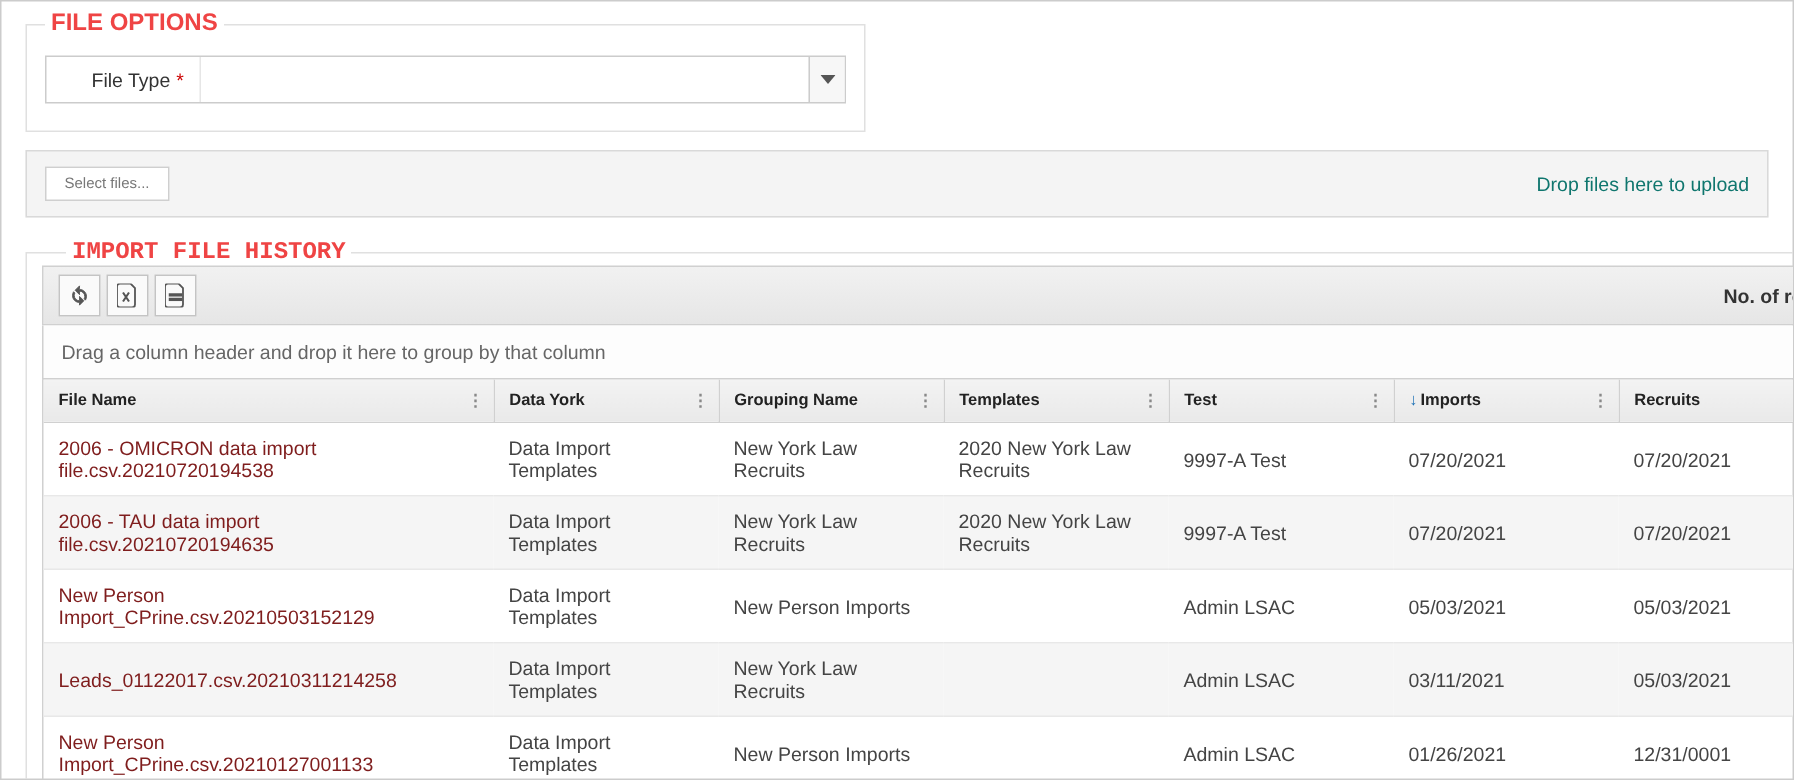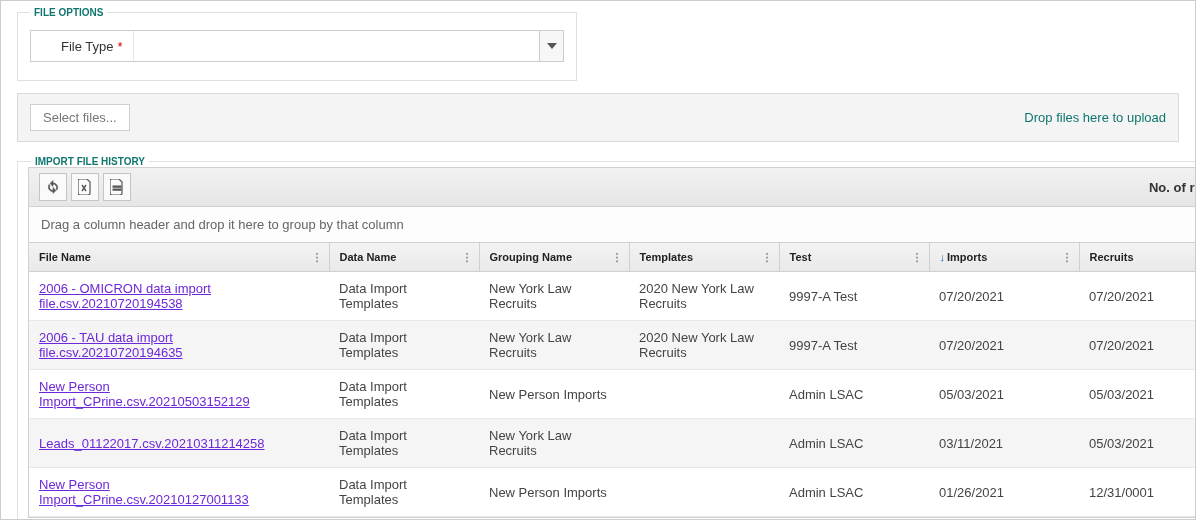--- a/index.html
+++ b/index.html
@@ -4,38 +4,38 @@
 <style>
   * { box-sizing: border-box; }
   html, body { margin:0; padding:0; height:100%; width:100%; font-family: Arial, Helvetica, sans-serif; font-size:13px; color:#333; background:#fff;}
   .outer-scroll{
     height:520px; width:1196px; overflow-y:scroll; overflow-x:hidden; border:1px solid #ccc; position:relative;
   }
   .page-pad{ padding:6px 16px 16px 16px; }
   fieldset.file-options{
     border:1px solid #e0e0e0; margin:0 0 12px 0; padding:12px 12px 18px 12px; width:560px;
   }
-  fieldset legend{ font-size:10px; font-weight:bold; color:#0f766e; padding:0 4px;}
+  fieldset legend{ font-size:16px; font-weight:bold; color:#ef4444; padding:0 4px;}
   .file-type-row{ display:flex; align-items:center; border:1px solid #ccc; background:#fff;padding-left:20px; }
   .file-type-label{ padding:6px 10px; color:#333; flex:0 0 auto;}
   .req{color:#c00; margin-left:4px;}
   .file-type-select{ flex:1; display:flex; justify-content:flex-end; border-left:1px solid #e6e6e6;}
   .dd-btn{ width:24px; height:30px; display:flex; align-items:center; justify-content:center; border-left:1px solid #ccc; background:#f7f7f7; cursor:pointer;}
   .dd-btn svg{fill:#555;}
   .upload-bar{
     border:1px solid #d9d9d9; background:#f4f4f4; padding:10px 12px; display:flex; align-items:center; justify-content:space-between; margin-bottom:14px;
   }
   .select-files-btn{
-    border:1px solid #cfcfcf; background:#fff; color:#777; padding:5px 12px; cursor:pointer; font-size:13px;
+    border:1px solid #cfcfcf; background:#fff; color:#777; padding:5px 12px; cursor:pointer; font-size:10px;
   }
   .drop-hint{ color:#0f766e; font-size:13px;}
   fieldset.history{
     border:1px solid #e0e0e0; margin:0; padding:0 10px 14px 10px;
   }
-  fieldset.history legend{ margin-left:3px;}
+  fieldset.history legend{ margin-left:16px;font-family:Liberation Mono, monospace;}
   .toolbar{
     background:linear-gradient(#f1f1f1,#e6e6e6); border:1px solid #d0d0d0; height:40px; display:flex; align-items:center; justify-content:space-between; padding:0 10px;
   }
   .tb-buttons{display:flex; gap:4px;}
   .tb-btn{ width:28px; height:28px; border:1px solid #c4c4c4; background:#fafafa; display:flex; align-items:center; justify-content:center; cursor:pointer;}
   .tb-btn svg{fill:#555; stroke:#555;}
   .rec-count{ font-weight:bold; color:#333; font-size:13px;}
   .group-bar{
     border:1px solid #d0d0d0; border-top:none; padding:10px 12px; color:#666; background:#fdfdfd;
   }
@@ -44,21 +44,21 @@
   table.grid th{
     background:linear-gradient(#f3f3f3,#e9e9e9); text-align:left; font-weight:bold; color:#222;
     border-right:1px solid #d0d0d0; border-bottom:1px solid #d0d0d0; padding:8px 6px 8px 10px; position:relative; font-size:11px;
   }
   .col-menu{ position:absolute; right:4px; top:50%; transform:translateY(-50%); color:#888; cursor:pointer; padding:2px;}
   .sort-ind{ color:#1a6fb5; margin-right:2px;}
   table.grid td{
     padding:9px 10px; border-bottom:1px solid #e8e8e8; vertical-align:middle; font-size:13px; color:#444;
   }
   table.grid tr.alt td{ background:#f5f5f5;}
-  .fname{ color:#6d28d9; text-decoration:underline; cursor:pointer;}
+  .fname{ color:#7f1d1d; cursor:pointer;}
   ::-webkit-scrollbar{ width:16px; height:16px;}
   ::-webkit-scrollbar-track{ background:#f1f1f1;}
   ::-webkit-scrollbar-thumb{ background:#c4c4c4;}
 </style>
 </head>
 <body>
 
 <div class="outer-scroll">
 <div class="page-pad">
 
@@ -119,21 +119,21 @@
           <col style="width:150px">
           <col style="width:150px">
           <col style="width:150px">
           <col style="width:150px">
           <col style="width:150px">
           <col style="width:190px">
         </colgroup>
         <thead>
           <tr>
             <th><span>File Name</span><span class="col-menu">⋮</span></th>
-            <th><span>Data Name</span><span class="col-menu">⋮</span></th>
+            <th><span>Data York</span><span class="col-menu">⋮</span></th>
             <th><span>Grouping Name</span><span class="col-menu">⋮</span></th>
             <th><span>Templates</span><span class="col-menu">⋮</span></th>
             <th><span>Test</span><span class="col-menu">⋮</span></th>
             <th><span class="sort-ind">↓</span><span>Imports</span><span class="col-menu">⋮</span></th>
             <th><span>Recruits</span></th>
           </tr>
         </thead>
         <tbody id="grid-body">
               <tr>
                 <td><span class="fname">2006 - OMICRON data import file.csv.20210720194538</span></td>

